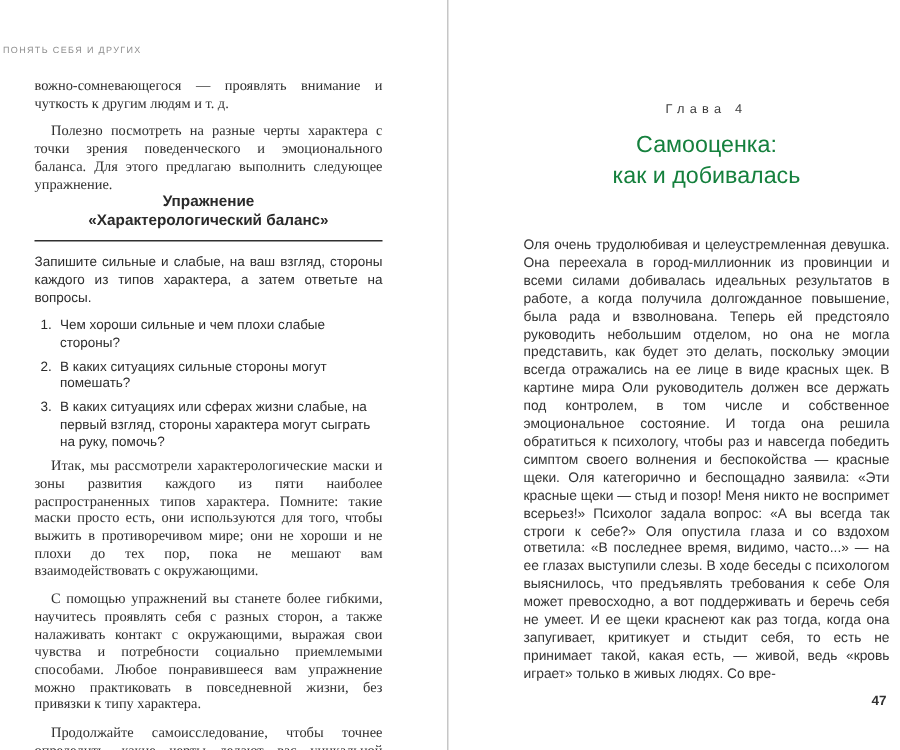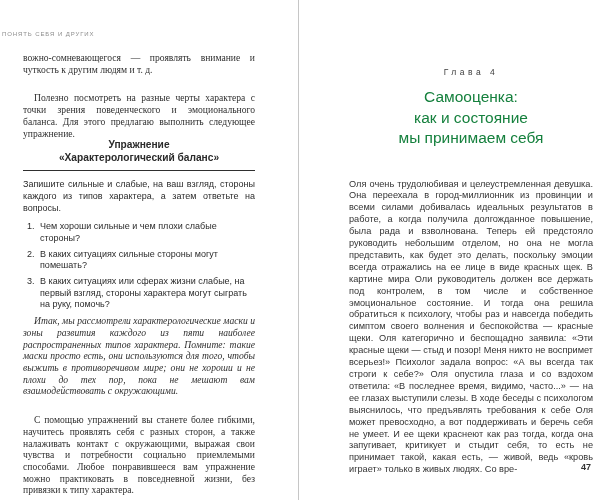--- a/index.html
+++ b/index.html
@@ -42,22 +42,22 @@
   }
   .exercise-intro {
     font-size:9px; line-height:12px; text-align:justify; hyphens:auto;
   }
   .exercise-list {
     margin:7px 0 0 0; padding-left:14px;
     font-size:9px; line-height:11.5px;
   }
   .exercise-list li { margin-bottom:4.5px; padding-left:3px; }
 
-  .closing { margin-top:0;font-style:italic; }
-  .mt { margin-top:17px; }
+  .closing { margin-top:0; }
+  .mt { margin-top:7px; }
 
   
   .right-page { position:absolute; left:299px; top:12px; width:301px; height:100%; }
   .right-col {
     position:absolute; left:50px; top:55px; width:244px;
     font-family:"Liberation Sans", sans-serif;
   }
   .chapter-label {
     text-align:center; font-size:8.5px; letter-spacing:3.5px;
     color:#3c3c3c;
@@ -109,21 +109,20 @@
     </div>
   </div>
 
   <div class="page-divider"></div>
 
   <div class="right-page">
     <div class="right-col">
       <div class="chapter-label">Глава 4</div>
       <div class="chapter-title">
         <div>Самооценка:</div>
-        <div>как и состояние</div>
-        <div>мы принимаем себя</div>
+        <div>как и добивалась</div>
       </div>
       <p class="story">Оля очень трудолюбивая и целеустремленная девушка. Она переехала в город-миллионник из провинции и всеми силами добивалась идеальных результатов в работе, а когда получила долгожданное повышение, была рада и взволнована. Теперь ей предстояло руководить небольшим отделом, но она не могла представить, как будет это делать, поскольку эмоции всегда отражались на ее лице в виде красных щек. В картине мира Оли руководитель должен все держать под контролем, в том числе и собственное эмоциональное состояние. И тогда она решила обратиться к психологу, чтобы раз и навсегда победить симптом своего волнения и беспокойства — красные щеки. Оля категорично и беспощадно заявила: «Эти красные щеки — стыд и позор! Меня никто не воспримет всерьез!» Психолог задала вопрос: «А вы всегда так строги к себе?» Оля опустила глаза и со вздохом ответила: «В последнее время, видимо, часто...» — на ее глазах выступили слезы. В ходе беседы с психологом выяснилось, что предъявлять требования к себе Оля может превосходно, а вот поддерживать и беречь себя не умеет. И ее щеки краснеют как раз тогда, когда она запугивает, критикует и стыдит себя, то есть не принимает такой, какая есть, — живой, ведь «кровь играет» только в живых людях. Со вре-</p>
     </div>
     <div class="page-number">47</div>
   </div>
 
 </div>
 
 </body></html>

